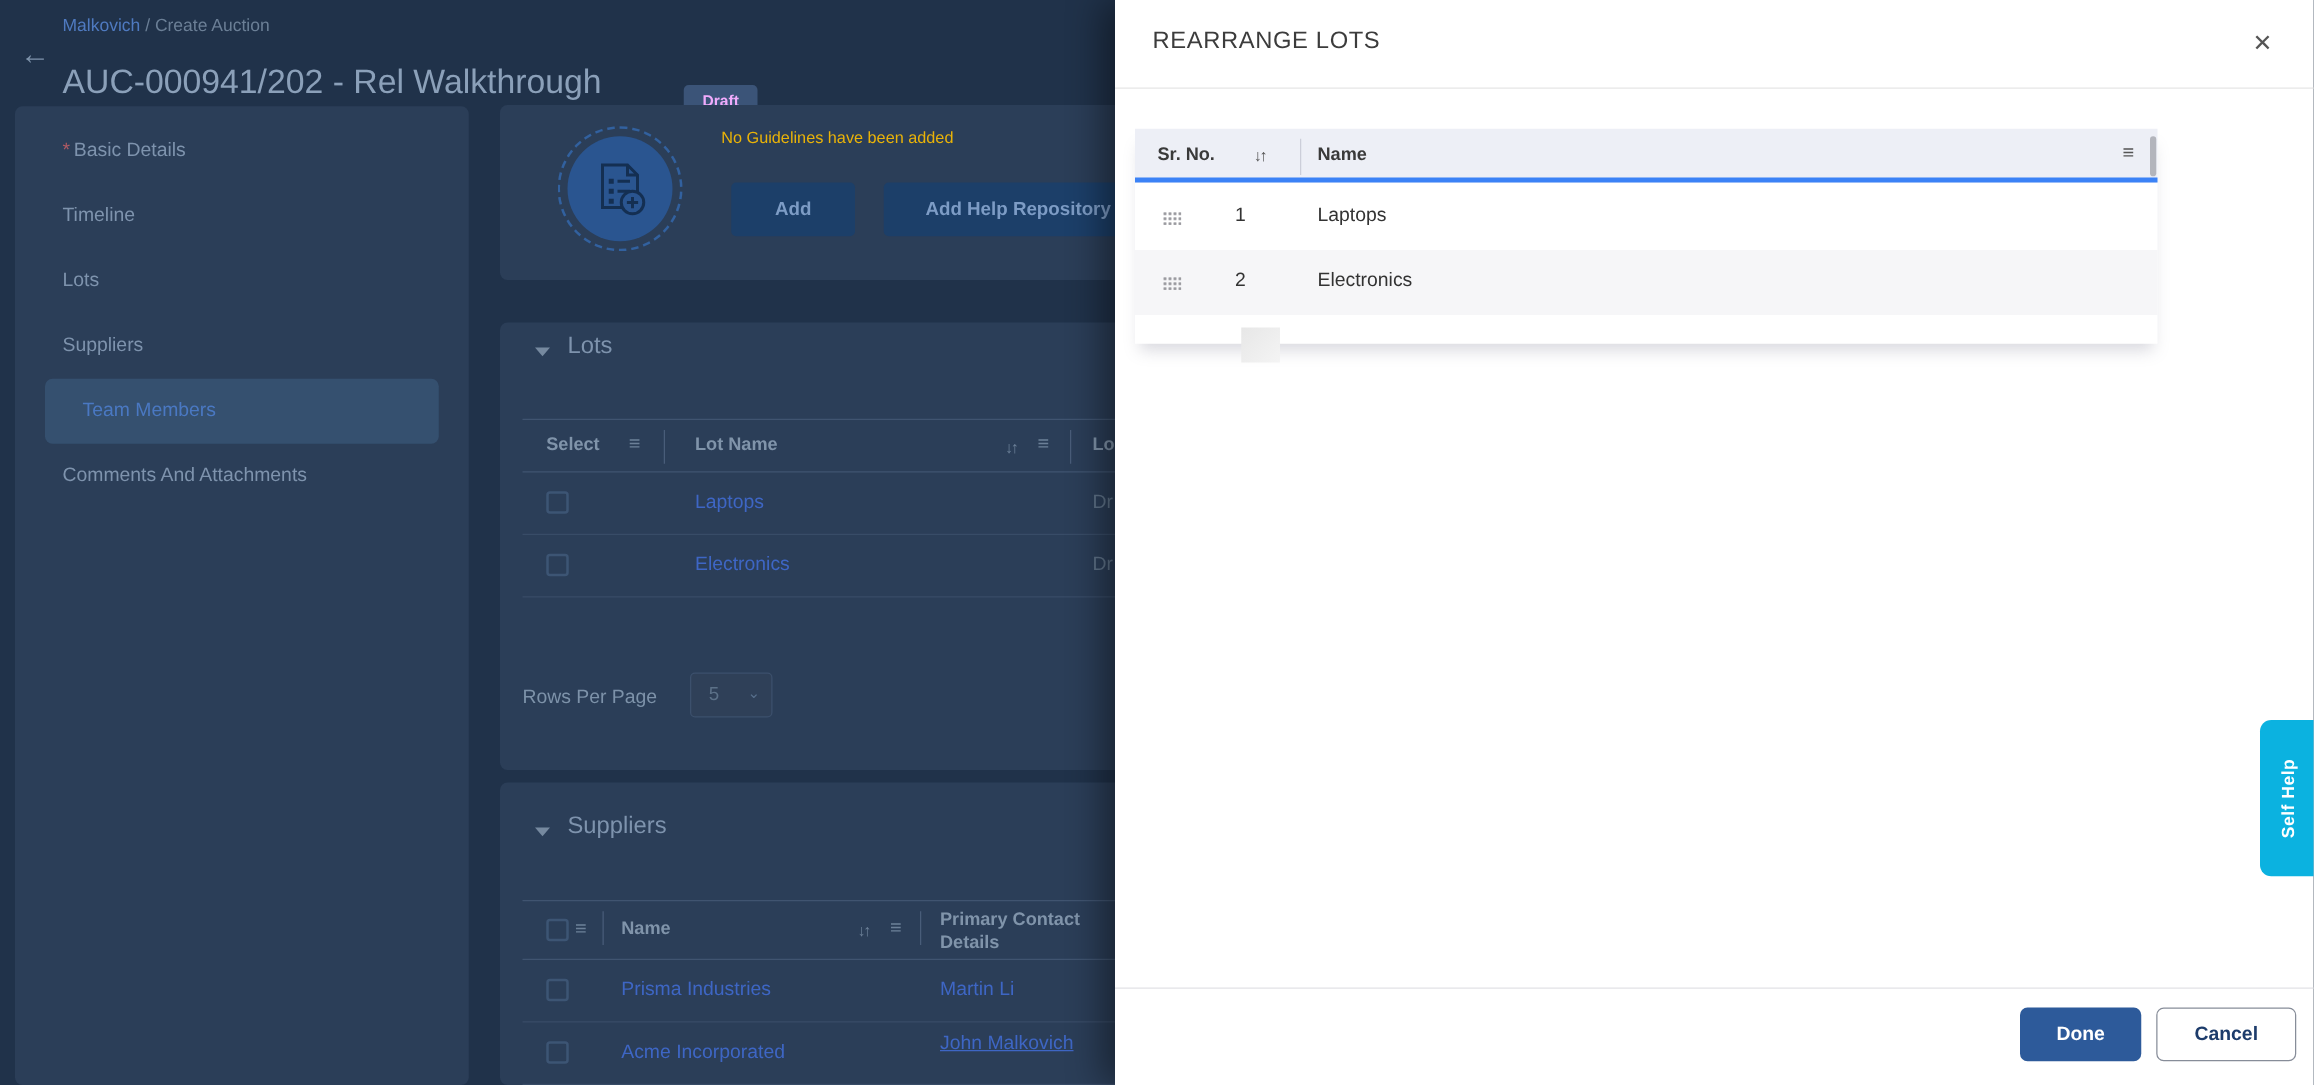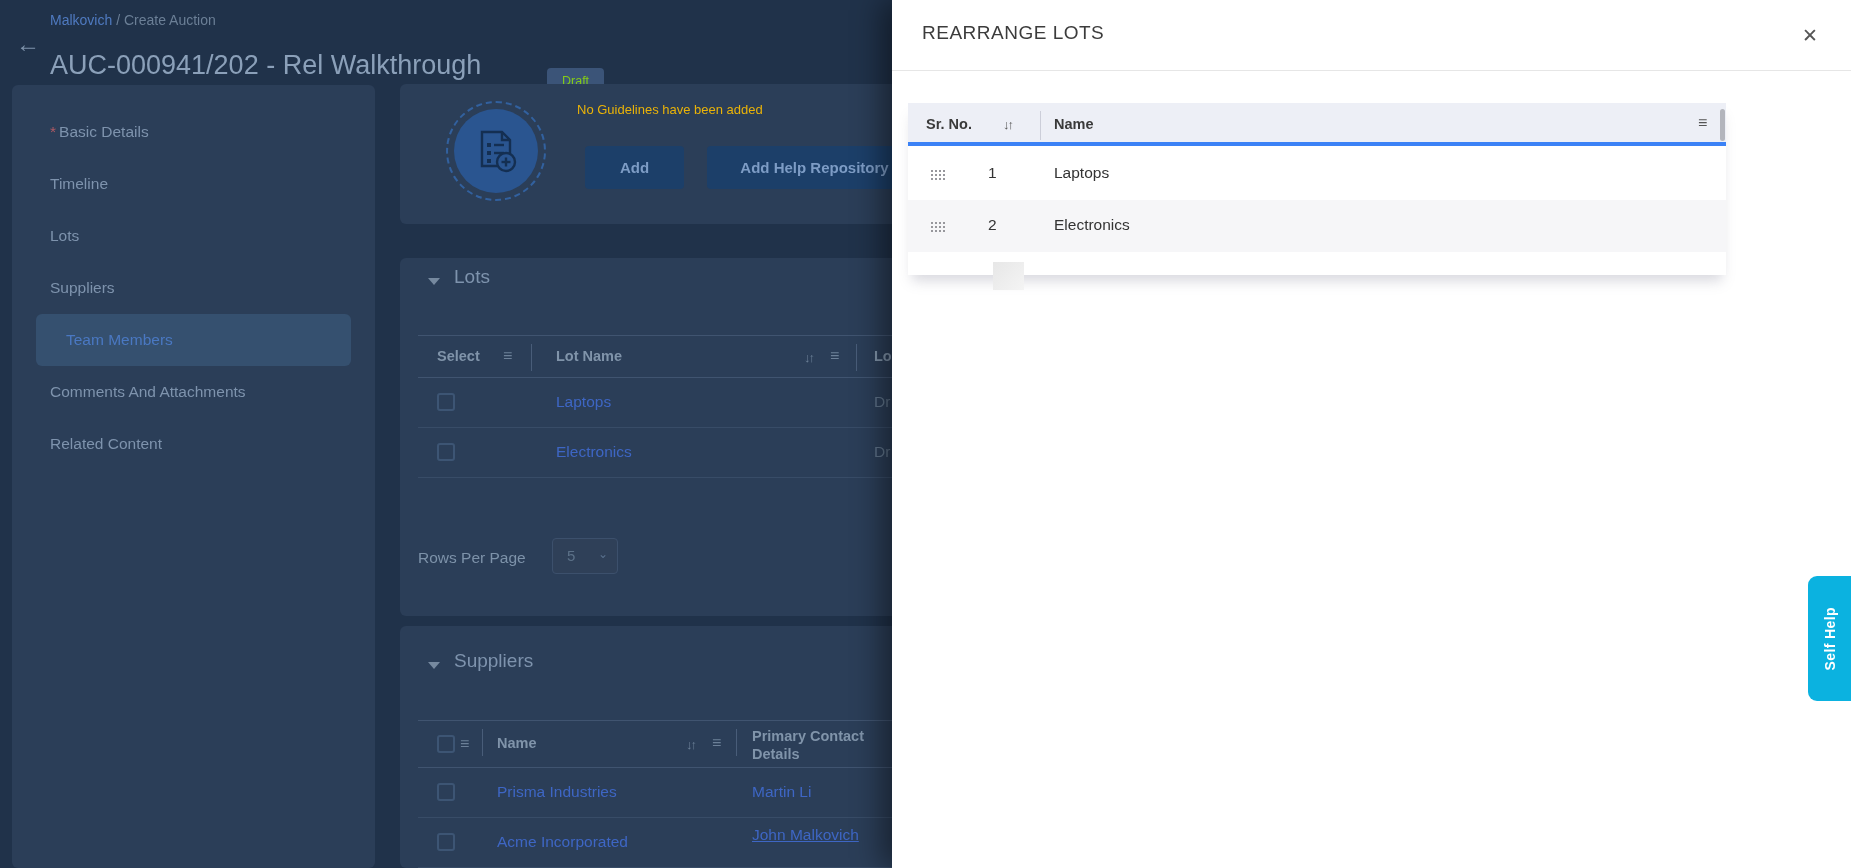--- a/index.html
+++ b/index.html
@@ -8,24 +8,24 @@
   #screen { position:relative; width:1851px; height:868px; overflow:hidden; background:#20324a; }
 
   
   .underlay { position:absolute; inset:0; z-index:1; }
   .u-card { position:absolute; background:#2b3e58; border-radius:6px; }
 
   .back-arrow { position:absolute; left:16px; top:30px; font-size:24px; color:#7e93ab; }
   .breadcrumb { position:absolute; left:50px; top:12px; font-size:14px; color:#6b7f96; }
   .breadcrumb .bc-link { color:#4f7ac0; }
   .page-title { position:absolute; left:50px; top:50px; font-size:27px; font-weight:500; color:#8ba0b9; }
-  .draft-chip { position:absolute; left:547px; top:68px; background:#3b5478; color:#84cc16;
-                font-size:12.5px; padding:6px 15px; border-radius:4px; }
-
-  .sidebar { left:12px; top:85px; width:363px; height:783px; padding-top:21px; }
+  .draft-chip { position:absolute; left:547px; top:68px; background:#3b5478; color:#f0abfc;
+                font-size:12.5px; padding:6px 15px; border-radius:4px;font-weight:bold; }
+
+  .sidebar { left:12px; top:85px; width:363px; height:783px; padding-top:10px; }
   .side-item { position:relative; height:52px; line-height:52px; padding-left:38px;
                font-size:15.5px; color:#7e93ad; white-space:nowrap; }
   .side-item .req { color:#b05a64; margin-right:3px; }
   .side-item.active { background:#35506f; border-radius:6px; margin:0 24px; padding-left:30px;
                       color:#4a78c2; font-weight:500; }
 
   
   .card-guidelines { left:400px; top:84px; width:900px; height:140px; }
   .gl-icon-ring { position:absolute; left:46px; top:17px; width:100px; height:100px;
                   border:2px dashed #32619f; border-radius:50%; display:flex; align-items:center; justify-content:center; }
@@ -121,21 +121,20 @@
 
     <div class="u-card sidebar">
       <div class="side-item">
         <span class="req">*</span><span>Basic Details</span>
       </div>
       <div class="side-item">Timeline</div>
       <div class="side-item">Lots</div>
       <div class="side-item">Suppliers</div>
       <div class="side-item active">Team Members</div>
       <div class="side-item">Comments And Attachments</div>
-      <div class="side-item">Related Content</div>
     </div>
 
     <div class="u-card card-guidelines">
       <div class="gl-icon-ring">
         <div class="gl-icon-circle">
           <svg width="44" height="46" viewBox="0 0 44 46">
             <path d="M8 4 h20 l8 8 v26 h-28 z" fill="none" stroke="#142f52" stroke-width="2.4"></path>
             <path d="M28 4 v8 h8" fill="none" stroke="#142f52" stroke-width="2.4"></path>
             <rect x="13" y="15" width="4" height="4" fill="#142f52"></rect>
               <line x1="20" y1="17" x2="30" y2="17" stroke="#142f52" stroke-width="2.4"></line>
@@ -236,19 +235,23 @@
       </div>
       <div class="m-row alt" style="top:97px;">
         <span class="drag-handle"></span>
         <span class="m-sr">2</span>
         <span class="m-name">Electronics</span>
       </div>
     </div>
 
     <div class="m-hthumb"></div>
 
+    <div class="modal-footer">
+      <button class="btn-done">Done</button>
+      <button class="btn-cancel">Cancel</button>
+    </div>
   </div>
 
   <div class="self-help">
     <span>Self Help</span>
   </div>
 
 </div>
 
 </body></html>

